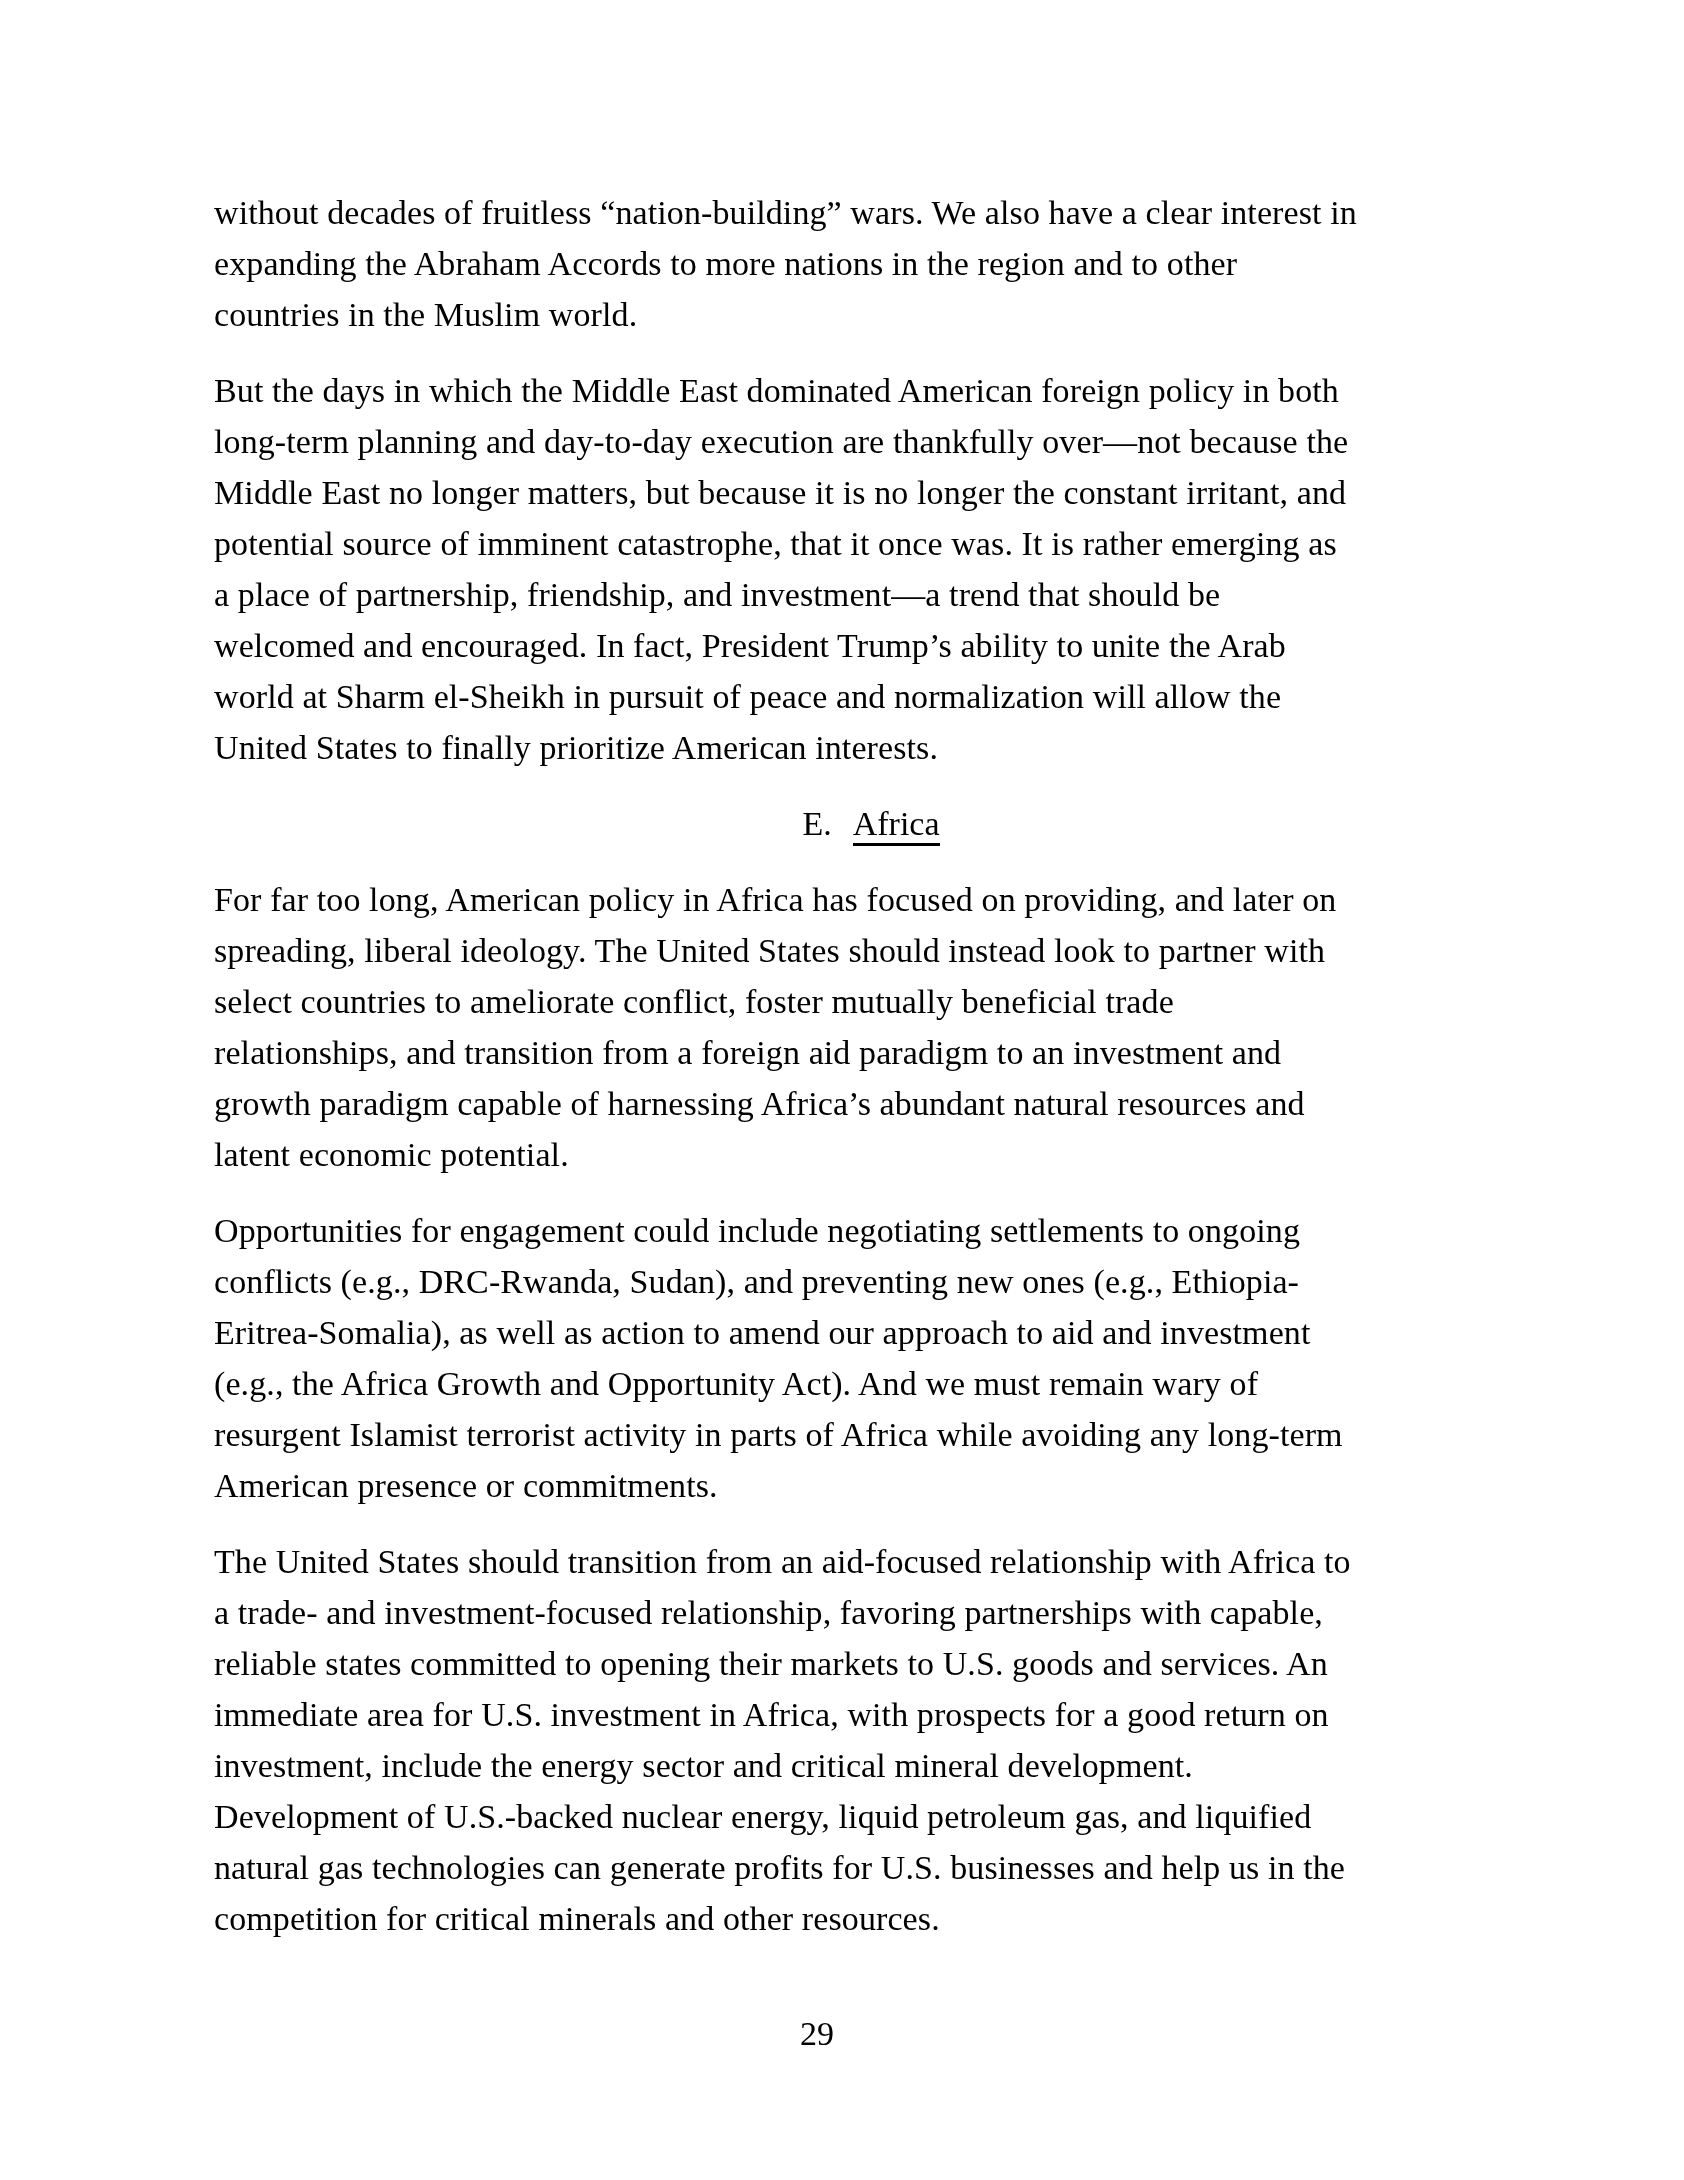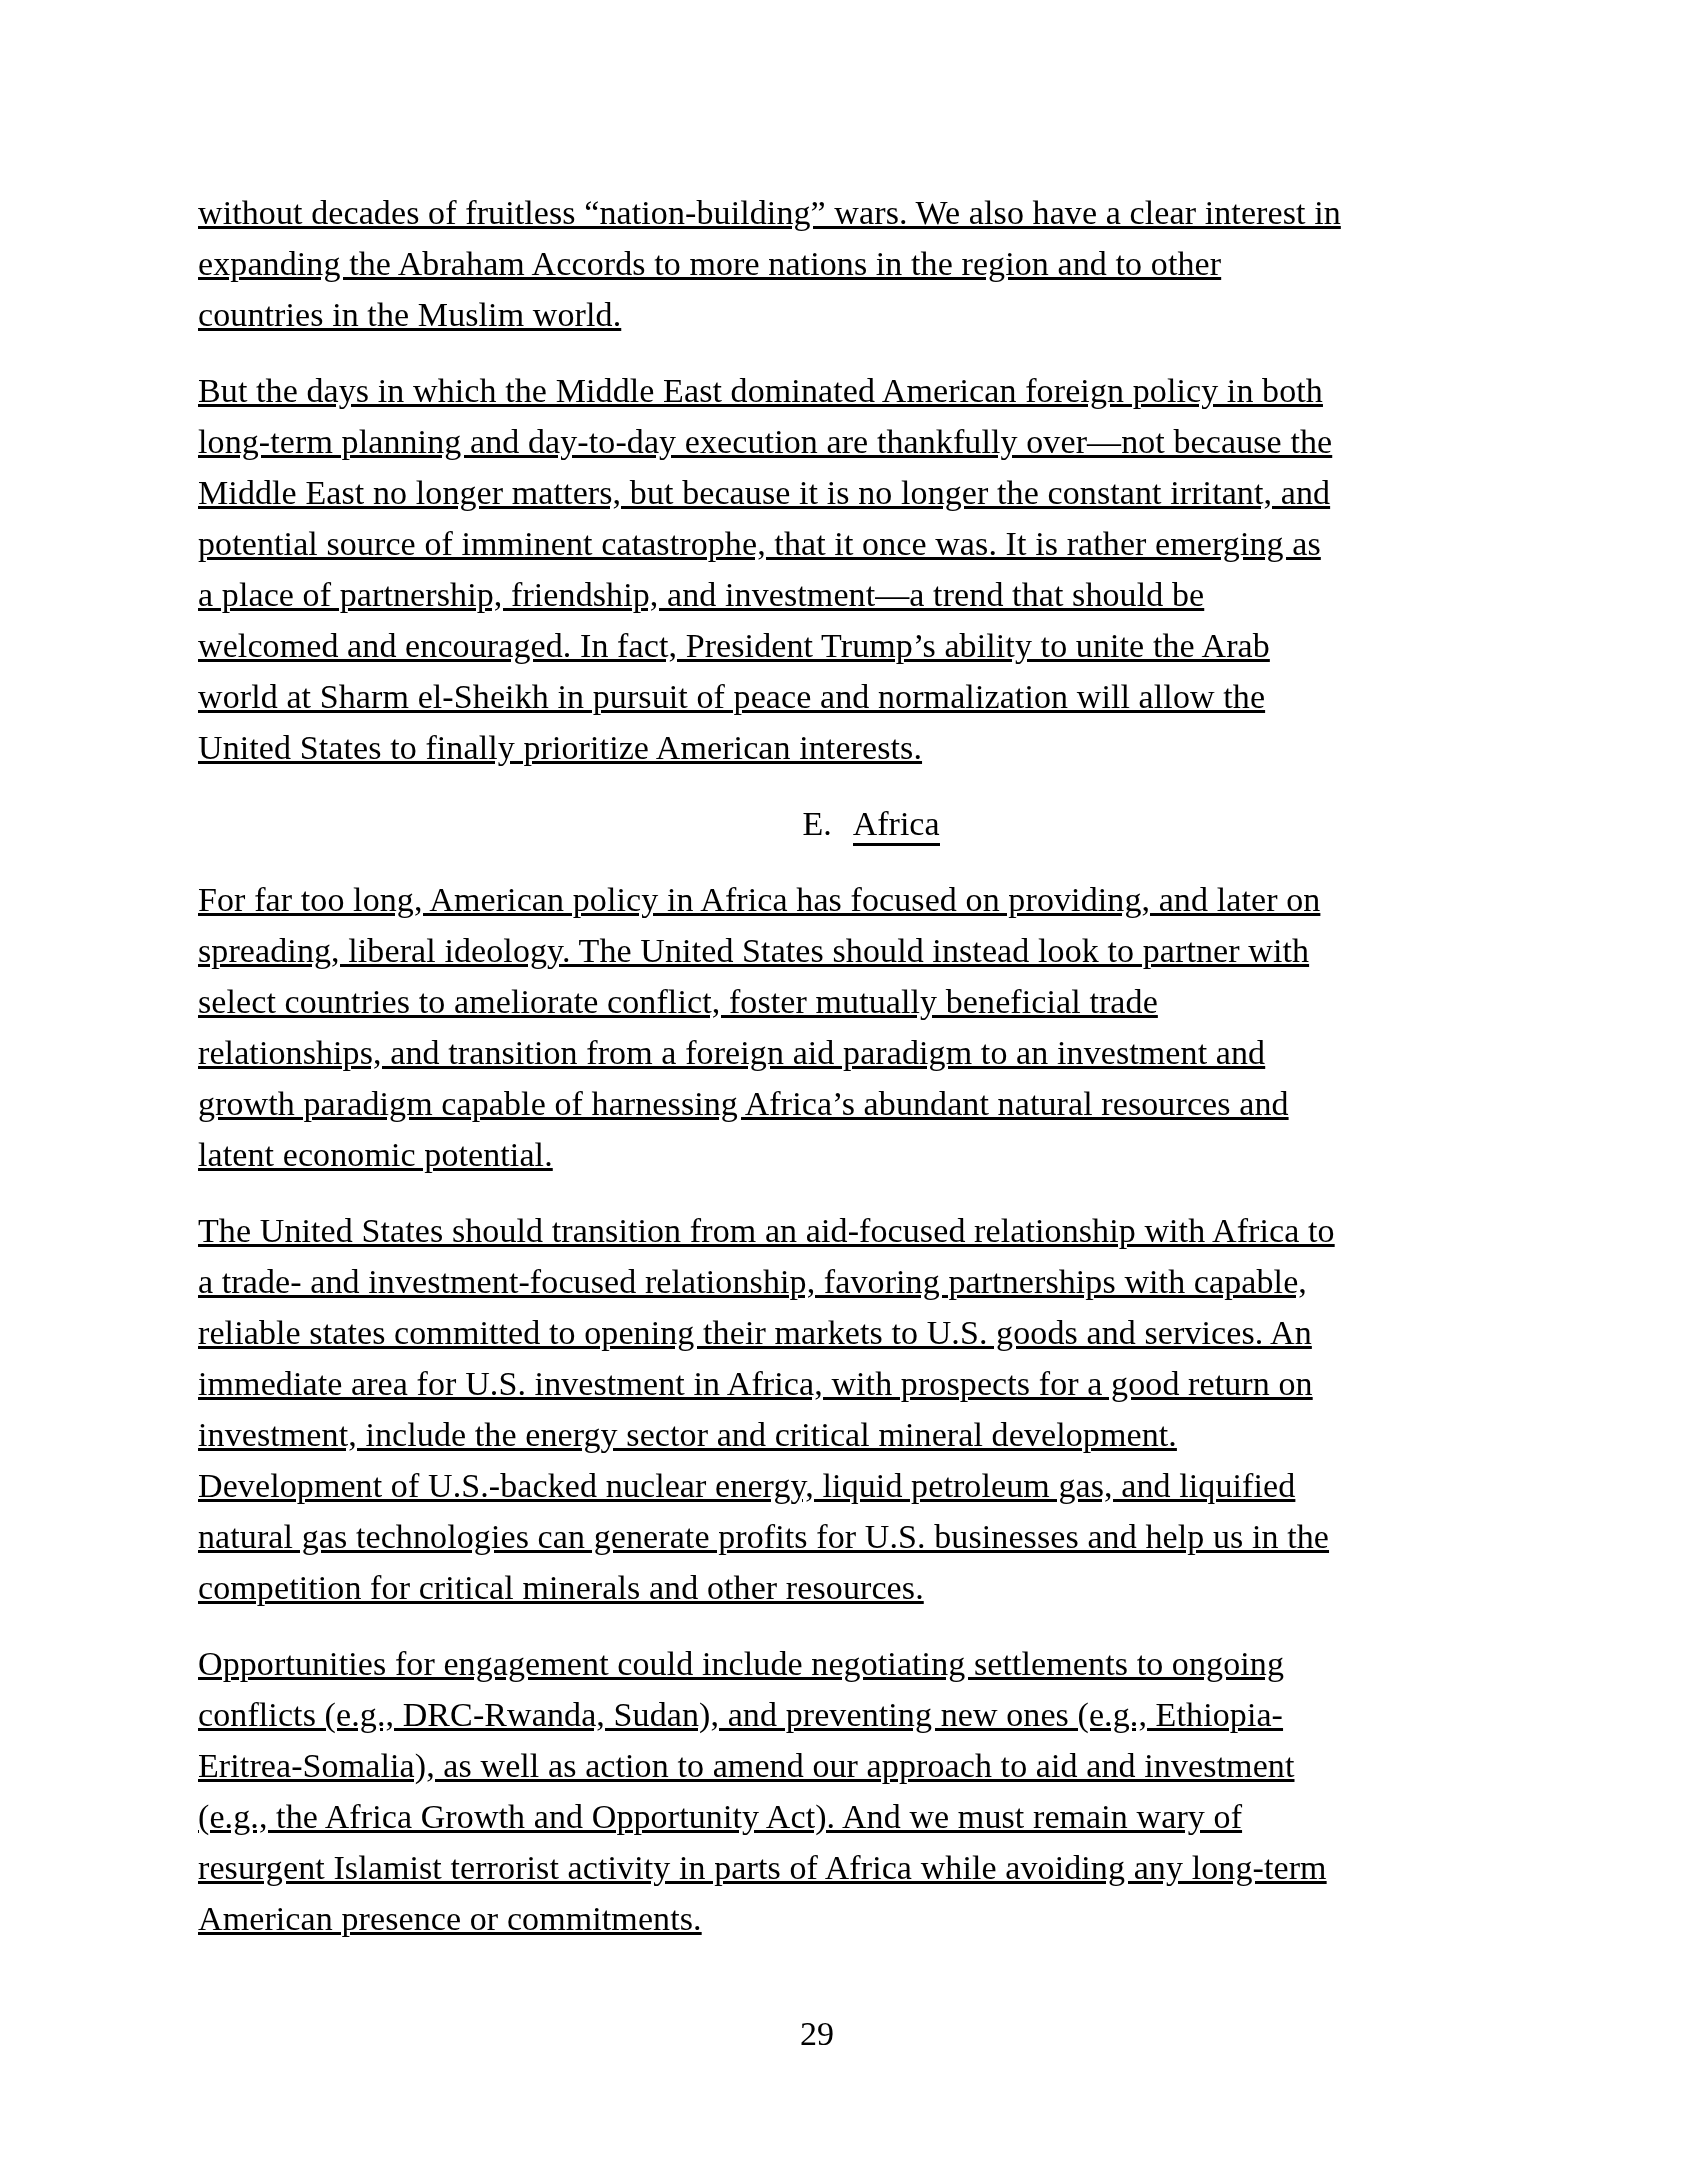--- a/index.html
+++ b/index.html
@@ -17,24 +17,23 @@
   }
   .page-body {
     position: absolute;
     left: 198px;
     top: 187px;
     width: 1346px;
     font-size: 34px;
     line-height: 51px;
   }
   .para {
-    margin: 0 0 25px 0;
+    margin: 0 0 25px 16px;
     white-space: pre;       
     letter-spacing: 0.1px;
-    text-decoration: underline;
   }
   .section-heading {
     margin: 0 0 25px 0;
     font-size: 34px;
     font-weight: normal;
     line-height: 51px;
     white-space: pre;
     text-align: center;
   }
   .section-heading .title {
@@ -74,32 +73,32 @@
 
   <h2 class="section-heading"><span>E.</span><span class="title">Africa</span></h2>
 
   <p class="para">For far too long, American policy in Africa has focused on providing, and later on
 spreading, liberal ideology. The United States should instead look to partner with
 select countries to ameliorate conflict, foster mutually beneficial trade
 relationships, and transition from a foreign aid paradigm to an investment and
 growth paradigm capable of harnessing Africa’s abundant natural resources and
 latent economic potential.</p>
 
+  <p class="para">Opportunities for engagement could include negotiating settlements to ongoing
+conflicts (e.g., DRC-Rwanda, Sudan), and preventing new ones (e.g., Ethiopia-
+Eritrea-Somalia), as well as action to amend our approach to aid and investment
+(e.g., the Africa Growth and Opportunity Act). And we must remain wary of
+resurgent Islamist terrorist activity in parts of Africa while avoiding any long-term
+American presence or commitments.</p>
+
   <p class="para">The United States should transition from an aid-focused relationship with Africa to
 a trade- and investment-focused relationship, favoring partnerships with capable,
 reliable states committed to opening their markets to U.S. goods and services. An
 immediate area for U.S. investment in Africa, with prospects for a good return on
 investment, include the energy sector and critical mineral development.
 Development of U.S.-backed nuclear energy, liquid petroleum gas, and liquified
 natural gas technologies can generate profits for U.S. businesses and help us in the
 competition for critical minerals and other resources.</p>
 
-  <p class="para">Opportunities for engagement could include negotiating settlements to ongoing
-conflicts (e.g., DRC-Rwanda, Sudan), and preventing new ones (e.g., Ethiopia-
-Eritrea-Somalia), as well as action to amend our approach to aid and investment
-(e.g., the Africa Growth and Opportunity Act). And we must remain wary of
-resurgent Islamist terrorist activity in parts of Africa while avoiding any long-term
-American presence or commitments.</p>
-
 </main>
 
 <footer class="page-footer">29</footer>
 
 
 </body></html>

